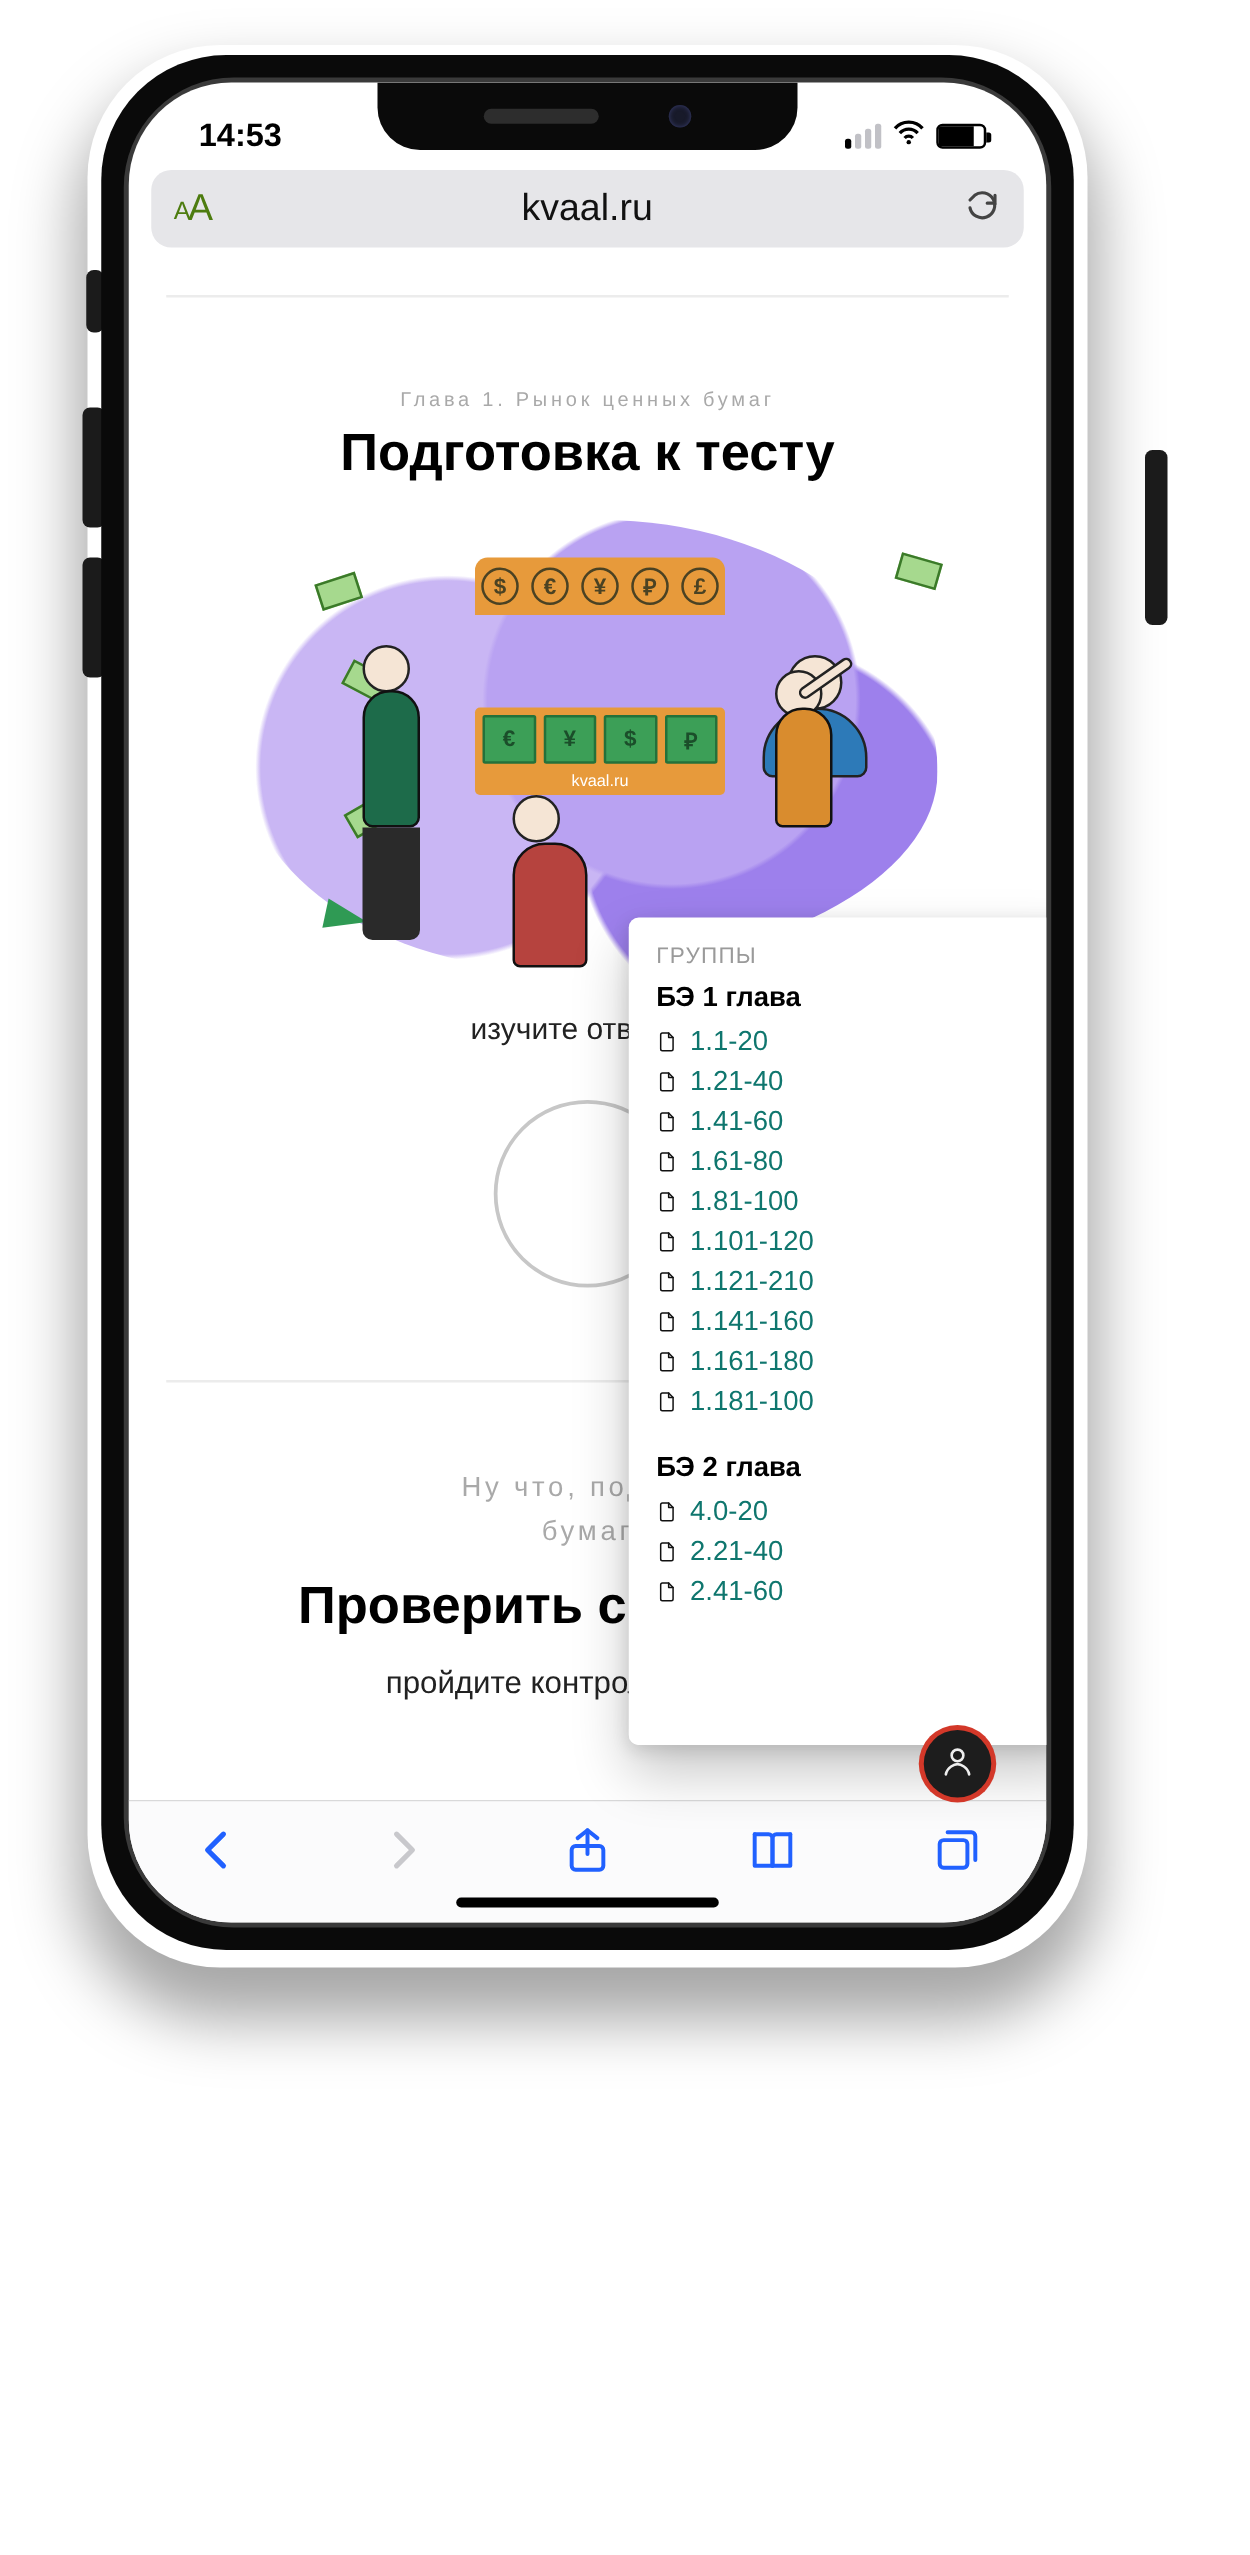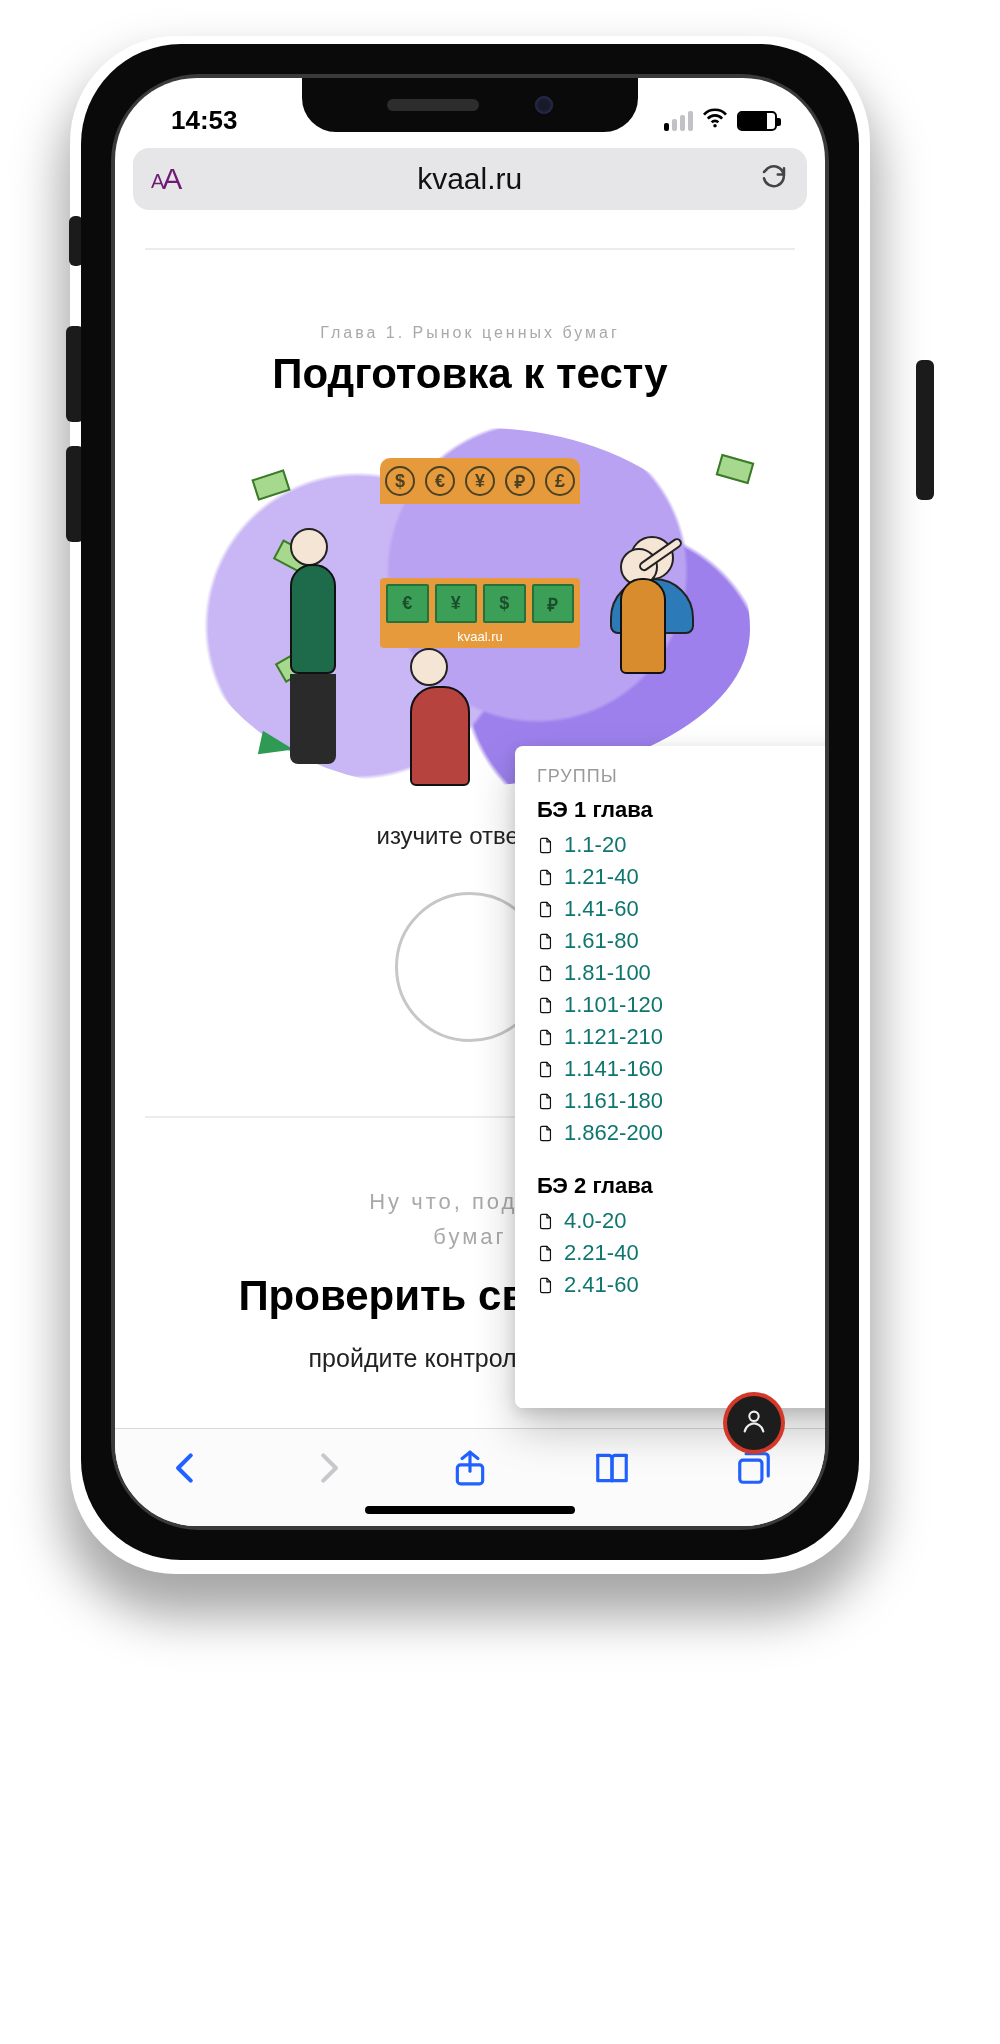--- a/index.html
+++ b/index.html
@@ -18,21 +18,21 @@
     width: 800px; height: 1538px;
     border-radius: 106px;
     box-shadow: 0 34px 50px 8px rgba(0,0,0,.35);
   }
   .phone {
     position: absolute;
     left: 81px; top: 44px;
     width: 778px; height: 1516px;
     background: #0a0a0a;
     border-radius: 100px;
-    padding: 30px;
+    padding: 18px;
   }
   
   .side-btn { position: absolute; background:#1b1b1b; border-radius: 6px; }
   .side-mute { left: 69px; top: 216px; width: 14px; height: 50px; }
   .side-vol1 { left: 66px; top: 326px; width: 18px; height: 96px; }
   .side-vol2 { left: 66px; top: 446px; width: 18px; height: 96px; }
   .side-pwr  { right: 66px; top: 360px; width: 18px; height: 140px;
                left:auto; }
 
   .phone-inner {
@@ -89,21 +89,21 @@
 
   
   .url-bar {
     margin: 8px 18px 0 18px;
     height: 62px;
     border-radius: 16px;
     background: #e6e6e9;
     display:flex; align-items:center; justify-content:space-between;
     padding: 0 18px;
   }
-  .aA { font-size:26px; letter-spacing:-2px; color:#701a75; }
+  .aA { font-size:26px; letter-spacing:-2px; color:#4d7c0f; }
   .aA span:first-child{ font-size:20px; vertical-align:1px;}
   .url { font-size:30px; color:#111; }
   .reload svg{ width:30px; height:30px; }
 
   
   .page {
     padding: 0 30px;
     position: relative;
   }
   .divider {
@@ -475,21 +475,21 @@
               </span>
               <span>1.161-180</span>
             </div>
             <div class="item">
               <span class="doc-ic">
                 <svg viewBox="0 0 24 24" fill="none" stroke-width="1.7" stroke-linecap="round" stroke-linejoin="round">
                   <path d="M14 2H7a2 2 0 0 0-2 2v16a2 2 0 0 0 2 2h10a2 2 0 0 0 2-2V7z"></path>
                   <path d="M14 2v5h5"></path>
                 </svg>
               </span>
-              <span>1.862-200</span>
+              <span>1.181-100</span>
             </div>
           </div>
 
       <div style="height:18px"></div>
       <div class="group-title">БЭ 2 глава</div>
       <div id="g1">
             <div class="item">
               <span class="doc-ic">
                 <svg viewBox="0 0 24 24" fill="none" stroke-width="1.7" stroke-linecap="round" stroke-linejoin="round">
                   <path d="M14 2H7a2 2 0 0 0-2 2v16a2 2 0 0 0 2 2h10a2 2 0 0 0 2-2V7z"></path>

